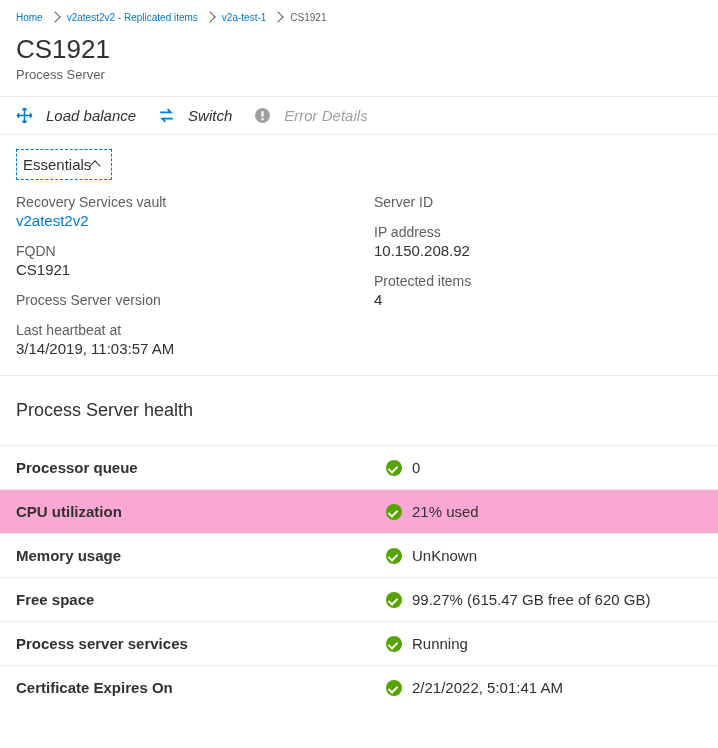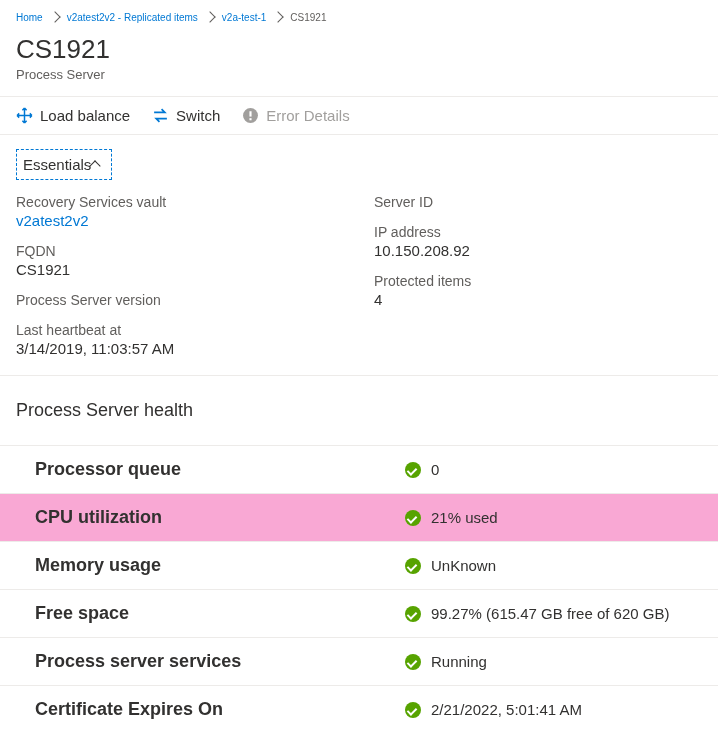--- a/index.html
+++ b/index.html
@@ -47,24 +47,25 @@
       border-top: 1px solid #edebe9;
       border-bottom: 1px solid #edebe9;
       padding: 10px 16px;
       display: flex;
       gap: 22px;
       align-items: center;
     }
     .toolbar-item {
       display: inline-flex;
       align-items: center;
-      gap: 7px;
-      cursor: pointer;
-      color: #323130;
-      font-size: 15px;
+      gap: 13px;
+      cursor: pointer;
+      color: #323130;
+      font-size: 15px;
+      font-style: italic;
     }
     .toolbar-item.disabled {
       color: #a19f9d;
       cursor: default;
     }
     .toolbar-item .icon {
       display: inline-flex;
     }
     .essentials-toggle {
       margin: 14px 0 0 16px;
@@ -106,22 +107,21 @@
       align-items: center;
       padding: 13px 16px;
       border-top: 1px solid #edebe9;
     }
     .health-row.highlight {
       background: #f9a8d4;
     }
     .health-label {
       flex: 0 0 370px;
       font-weight: 600;
-      font-size: 18px;
-      margin-left: 19px;
+      font-size: 15px;
     }
     .health-value {
       display: inline-flex;
       align-items: center;
       gap: 10px;
       font-size: 15px;
     }
     .status-dot {
       width: 16px;
       height: 16px;

